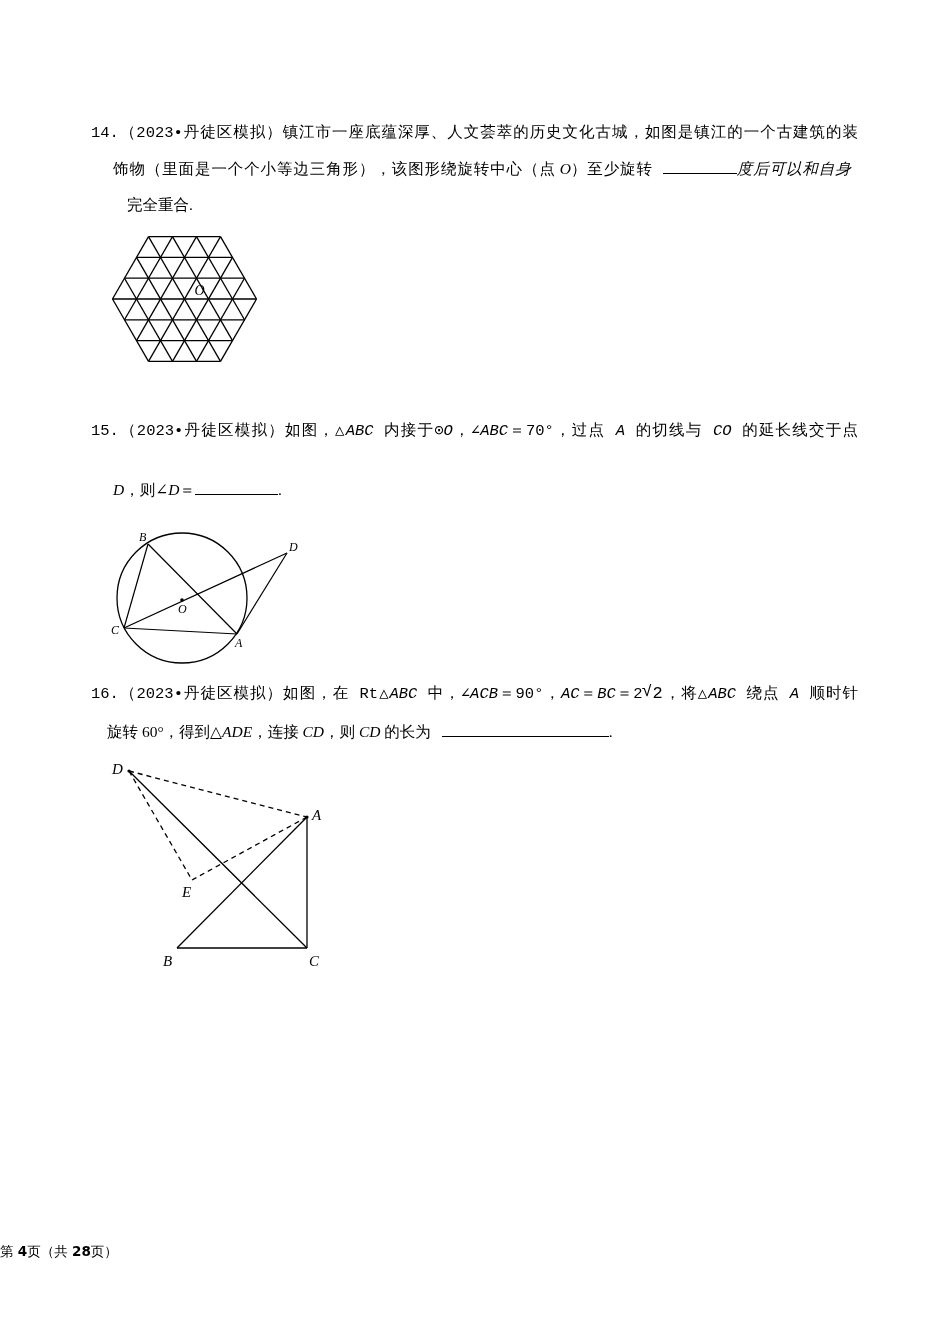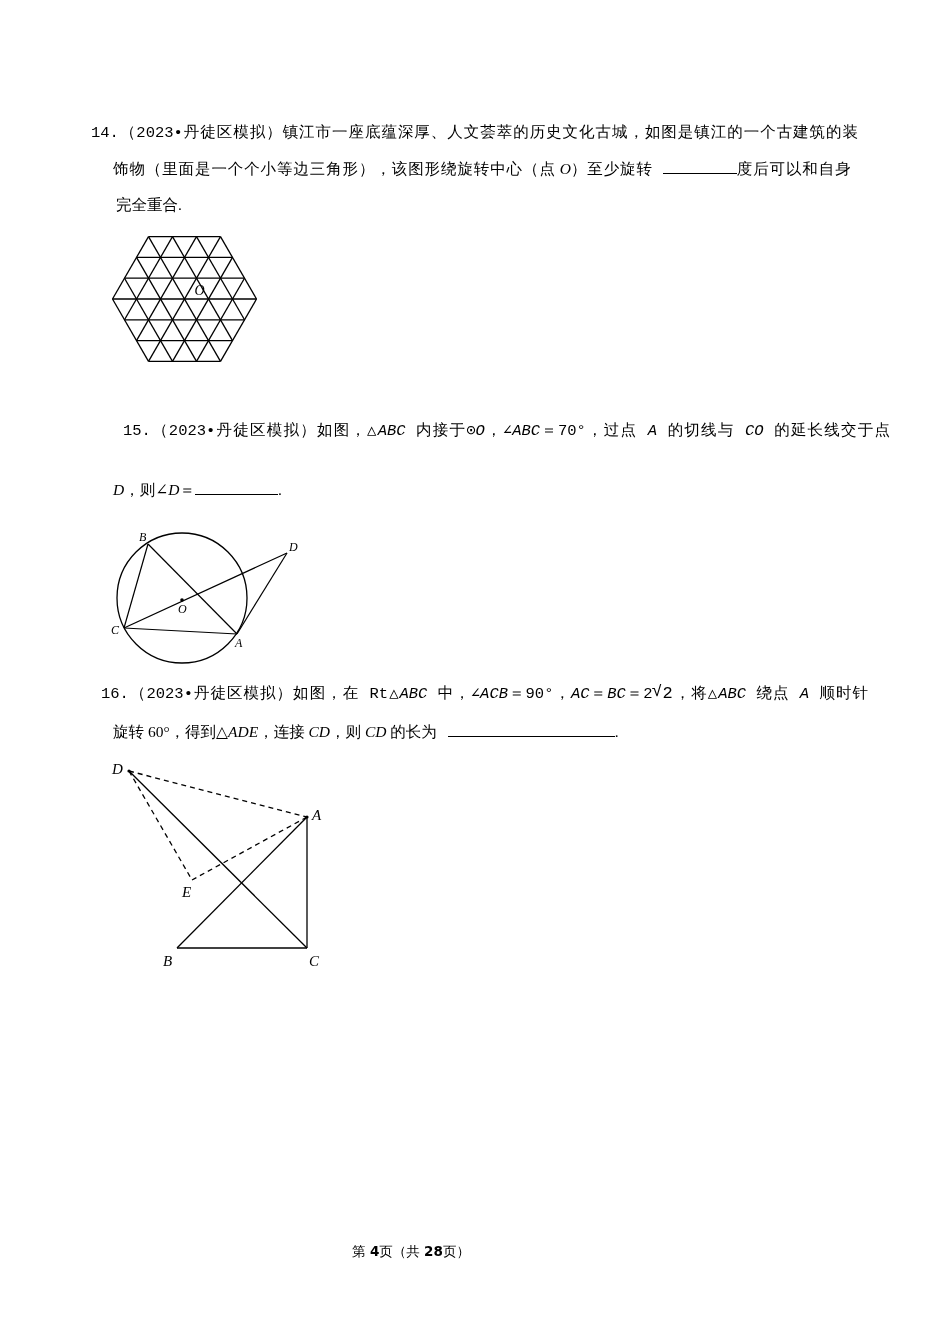--- a/index.html
+++ b/index.html
@@ -4,40 +4,40 @@
 <style>
   html, body { margin:0; padding:0; background:#ffffff; }
   body { width:950px; height:1344px; position:relative; overflow:hidden;
          font-family:"Liberation Serif","DejaVu Serif",serif; color:#000; }
   .line { position:absolute; font-size:15.5px; line-height:20px; white-space:nowrap; }
   .just { text-align:justify; text-align-last:justify; white-space:normal; overflow:hidden; height:20px;font-family:Liberation Mono, monospace; }
   i, .it { font-style:italic; }
   .blank { display:inline-block; border-bottom:1px solid #000; height:14px; vertical-align:baseline; }
   .fig { position:absolute; }
   .fig svg { display:block; }
-  .footer { position:absolute; top:1243px; left:0; width:822px; text-align:center;
+  .footer { position:absolute; top:1243px; left:0; width:822px; 
             font-size:13.5px; font-family:"DejaVu Sans","Liberation Sans",sans-serif; }
   .footer b { font-weight:bold; }
   .sqrt { display:inline-block; position:relative; padding-left:9px; }
   .sqrt::before { content:"√"; position:absolute; left:-1px; top:-3px; font-size:19px; }
   .sqrt span { border-top:1px solid #000; padding:0 1px; font-size:17px; }
 </style>
 </head>
 <body>
 
 <div class="line" style="left:91px; top:123px; width:767px;">
   <span class="just" style="display:block; width:767px;">
     <span>14</span>.<span>（2023•丹徒区模拟）</span><span>镇江市一座底蕴深厚、人文荟萃的历史文化古城，如图是镇江的一个古建筑的装</span>
   </span>
 </div>
 <div class="line" style="left:113px; top:159px; width:745px;">
   <span style="letter-spacing:0.9px;">饰物（里面是一个个小等边三角形），该图形绕旋转中心（点</span> <i>O</i><span style="letter-spacing:0.9px;text-align:right;">）至少旋转</span>
-  <span class="blank" style="width:74px; margin-left:6px;"></span><span style="letter-spacing:0.9px;">度后可以和自身</span>
+  <span class="blank" style="width:74px; margin-left:6px;"></span><span style="letter-spacing:0.9px;font-style:italic;">度后可以和自身</span>
 </div>
-<div class="line" style="left:116px; top:195px;text-align:right;">
+<div class="line" style="left:127px; top:195px;text-align:right;">
   <span>完全重合.</span>
 </div>
 
 <div class="fig" style="left:0; top:0;">
   <svg id="hexsvg" width="950" height="400" viewBox="0 0 950 400">
       <line x1="148.5" y1="361.3538290724796" x2="220.5" y2="361.3538290724796" stroke="#000" stroke-width="1.3" fill="none"></line>
       <line x1="136.5" y1="340.56921938165306" x2="232.5" y2="340.56921938165306" stroke="#000" stroke-width="1.3" fill="none"></line>
       <line x1="124.5" y1="319.7846096908265" x2="244.5" y2="319.7846096908265" stroke="#000" stroke-width="1.3" fill="none"></line>
       <line x1="112.5" y1="299" x2="256.5" y2="299" stroke="#000" stroke-width="1.3" fill="none"></line>
       <line x1="124.5" y1="278.2153903091735" x2="244.5" y2="278.2153903091735" stroke="#000" stroke-width="1.3" fill="none"></line>
@@ -55,21 +55,21 @@
       <line x1="196.5" y1="361.3538290724796" x2="136.5" y2="257.43078061834694" stroke="#000" stroke-width="1.3" fill="none"></line>
       <line x1="220.5" y1="361.3538290724796" x2="148.5" y2="236.64617092752042" stroke="#000" stroke-width="1.3" fill="none"></line>
       <line x1="232.5" y1="340.56921938165306" x2="172.5" y2="236.64617092752042" stroke="#000" stroke-width="1.3" fill="none"></line>
       <line x1="244.5" y1="319.7846096908265" x2="196.5" y2="236.64617092752042" stroke="#000" stroke-width="1.3" fill="none"></line>
       <line x1="256.5" y1="299" x2="220.5" y2="236.64617092752042" stroke="#000" stroke-width="1.3" fill="none"></line>
       <text x="194.5" y="295" font-family="Liberation Serif, serif" font-style="italic" font-size="14">O</text>
     </svg>
 </div>
 
 <div class="line" style="left:91px; top:421px; width:767px;">
-  <span class="just" style="display:block; width:767px;margin-left:32px;">
+  <span class="just" style="display:block; width:767px;">
     <span>15</span>.<span>（2023•丹徒区模拟）</span><span>如图，△</span><i>ABC</i><span> 内接于⊙</span><i>O</i><span>，∠</span><i>ABC</i><span>＝70°，过点 </span><i>A</i><span> 的切线与 </span><i>CO</i><span> 的延长线交于点</span>
   </span>
 </div>
 <div class="line" style="left:113px; top:480px;">
   <i>D</i><span>，则∠</span><i>D</i><span>＝</span><span class="blank" style="width:83px;"></span><span>.</span>
 </div>
 
 <div class="fig" style="left:0; top:0;">
   <svg id="circsvg" width="950" height="700" viewBox="0 0 950 700">
       <circle cx="182" cy="598" r="65" stroke="#000" stroke-width="1.3" fill="none"></circle>
@@ -80,26 +80,26 @@
       <line x1="237" y1="634" x2="287" y2="553" stroke="#000" stroke-width="1.2" fill="none"></line>
       <circle cx="182" cy="600" r="1.8" fill="#000"></circle>
       <text x="139" y="541" font-family="Liberation Serif, serif" font-style="italic" font-size="12">B</text>
       <text x="111" y="634" font-family="Liberation Serif, serif" font-style="italic" font-size="12">C</text>
       <text x="235" y="647" font-family="Liberation Serif, serif" font-style="italic" font-size="12">A</text>
       <text x="289" y="551" font-family="Liberation Serif, serif" font-style="italic" font-size="12">D</text>
       <text x="178" y="613" font-family="Liberation Serif, serif" font-style="italic" font-size="12">O</text>
     </svg>
 </div>
 
-<div class="line" style="left:101px; top:684px; width:767px;">
+<div class="line" style="left:91px; top:684px; width:767px;">
   <span class="just" style="display:block; width:767px; height:24px;">
     <span>16</span>.<span>（2023•丹徒区模拟）</span><span>如图，在 Rt△</span><i>ABC</i><span> 中，∠</span><i>ACB</i><span>＝90°，</span><i>AC</i><span>＝</span><i>BC</i><span>＝2</span><span class="sqrt"><span>2</span></span><span>，将△</span><i>ABC</i><span> 绕点 </span><i>A</i><span> 顺时针</span>
   </span>
 </div>
-<div class="line" style="left:113px; top:722px;">
+<div class="line" style="left:107px; top:722px;">
   <span>旋转 60°，得到△</span><i>ADE</i><span>，连接 </span><i>CD</i><span>，则 </span><i>CD</i><span> 的长为</span><span class="blank" style="width:167px; margin-left:11px;"></span><span>.</span>
 </div>
 
 <div class="fig" style="left:0; top:0;">
   <svg id="rotsvg" width="950" height="1000" viewBox="0 0 950 1000">
       <line x1="307" y1="817" x2="177" y2="948" stroke="#000" stroke-width="1.3" fill="none"></line>
       <line x1="177" y1="948" x2="307" y2="948" stroke="#000" stroke-width="1.3" fill="none"></line>
       <line x1="307" y1="817" x2="307" y2="948" stroke="#000" stroke-width="1.3" fill="none"></line>
       <line x1="307" y1="948" x2="129" y2="771" stroke="#000" stroke-width="1.3" fill="none"></line>
       <line x1="129" y1="771" x2="307" y2="817" stroke="#000" stroke-width="1.3" fill="none" stroke-dasharray="5,4"></line>

